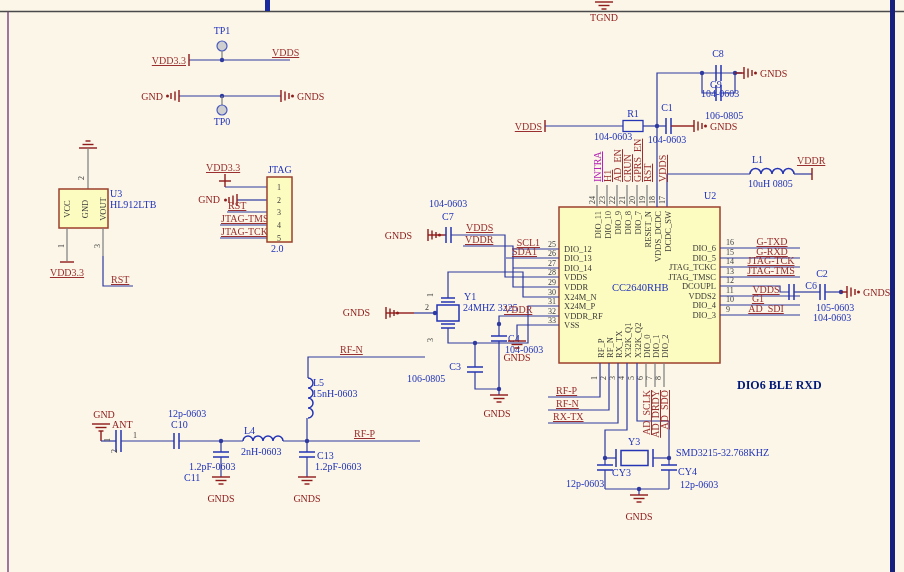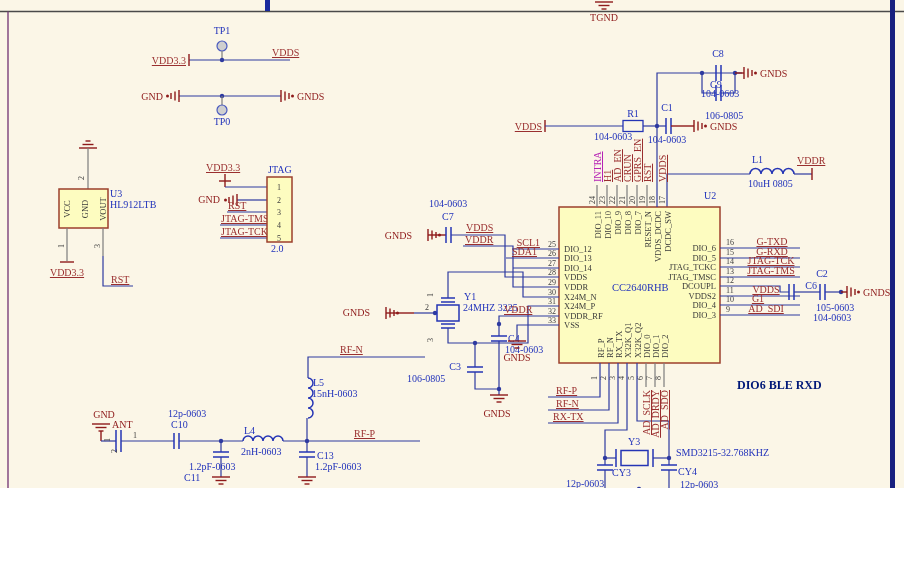--- a/index.html
+++ b/index.html
@@ -1,16 +1,16 @@
 <!DOCTYPE html>
 <html><head>
 <meta charset="utf-8">
 <style>
   html,body{margin:0;padding:0;background:#ffffff;}
-  #sheet{position:relative;width:904px;height:488px;background:#fbf6e7;overflow:hidden;}
+  #sheet{position:relative;width:904px;height:572px;background:#fbf6e7;overflow:hidden;}
   svg{display:block;}
   svg text{font-family:"Liberation Serif", serif;}
   .wire{stroke:#2e3aa0;stroke-width:1.2;fill:none}
   .stub{stroke:#7d7d7d;stroke-width:1.2;fill:none}
   .gnd{stroke:#8e1a1a;stroke-width:1.4;fill:none}
   .sym{stroke:#2535b5;stroke-width:1.5;fill:none}
   .dot{fill:#2e3aa0;stroke:none}
   .gdot{fill:#8e1a1a;stroke:none}
   .chip{fill:#fdfcc0;stroke:#9c3f2c;stroke-width:1.5}
   .rbox{fill:none;stroke:#2535b5;stroke-width:1.3}

